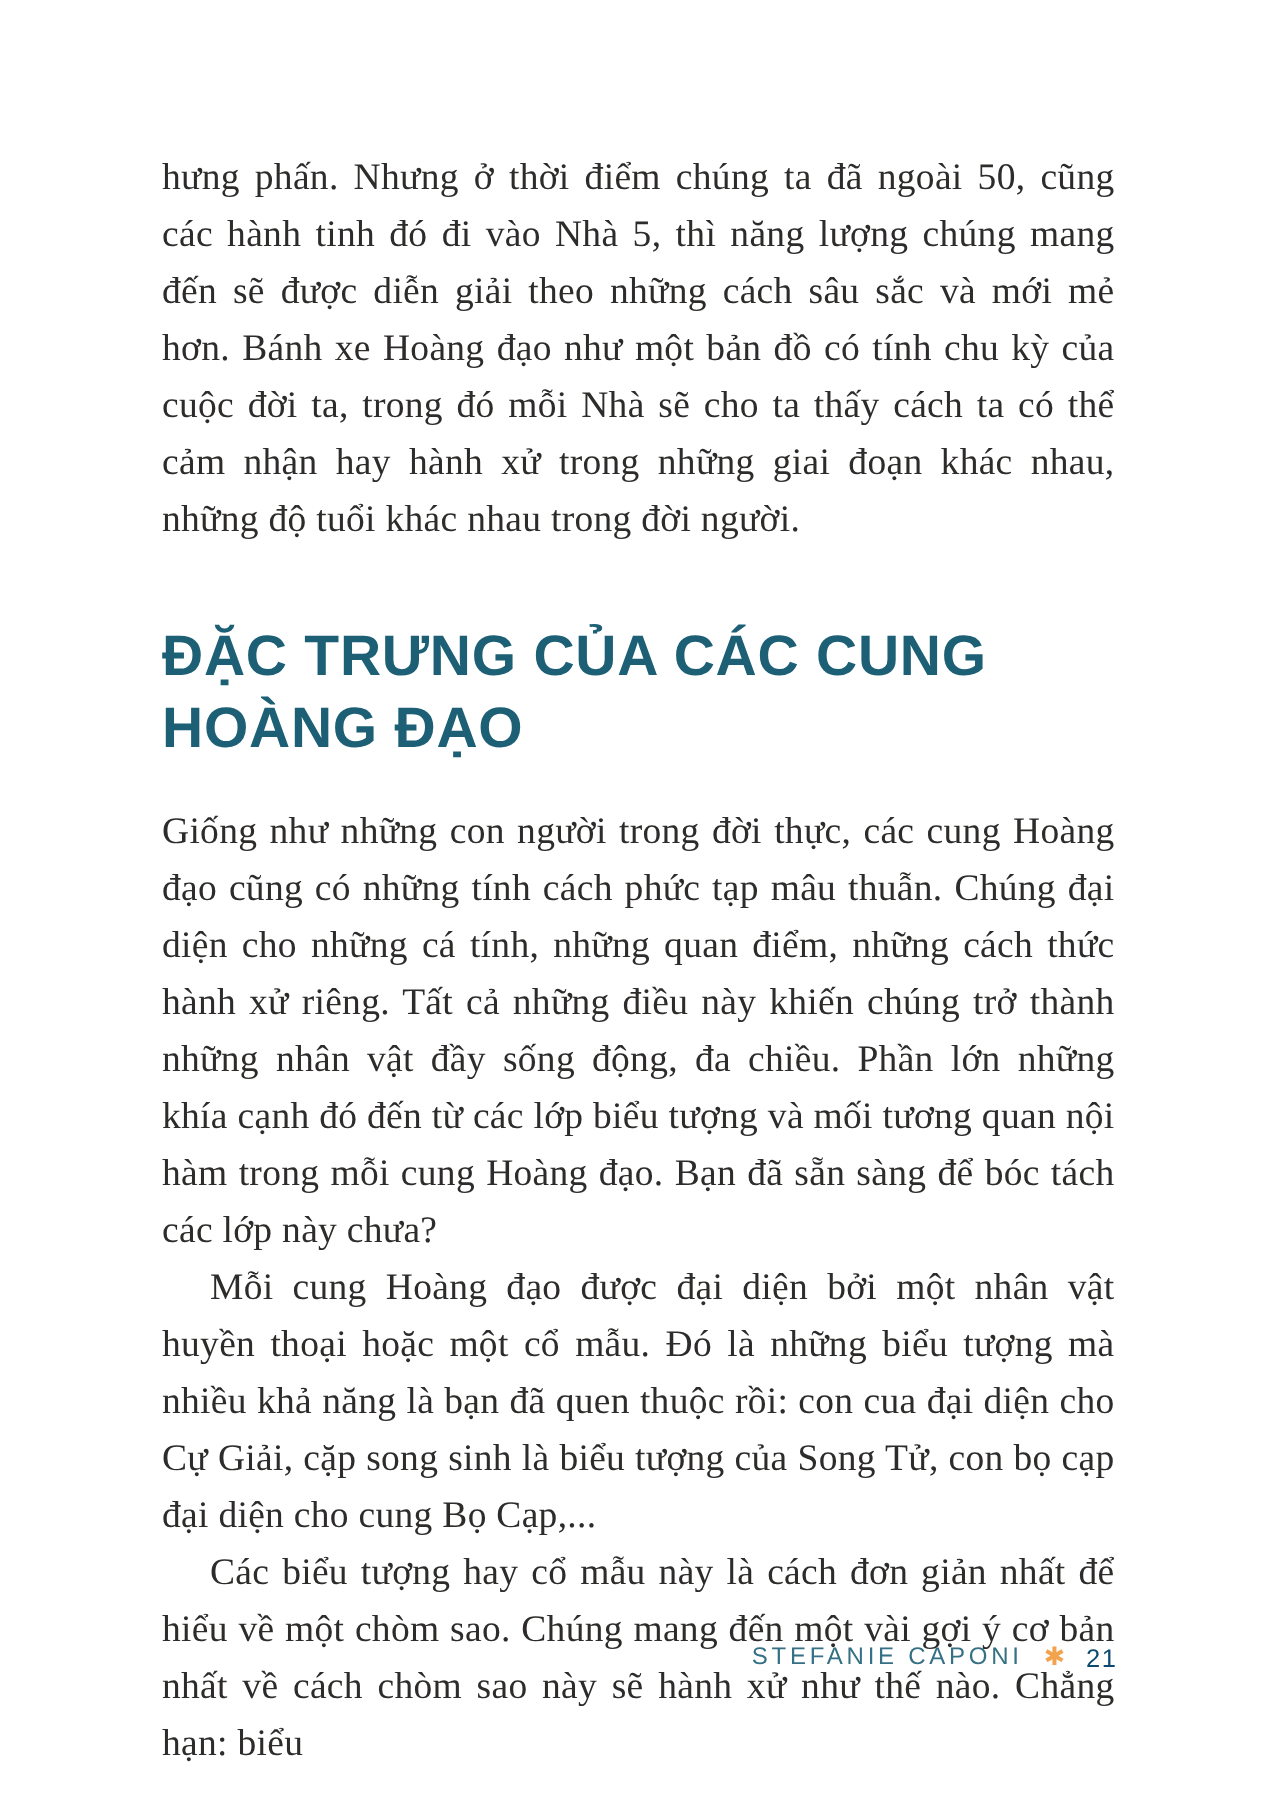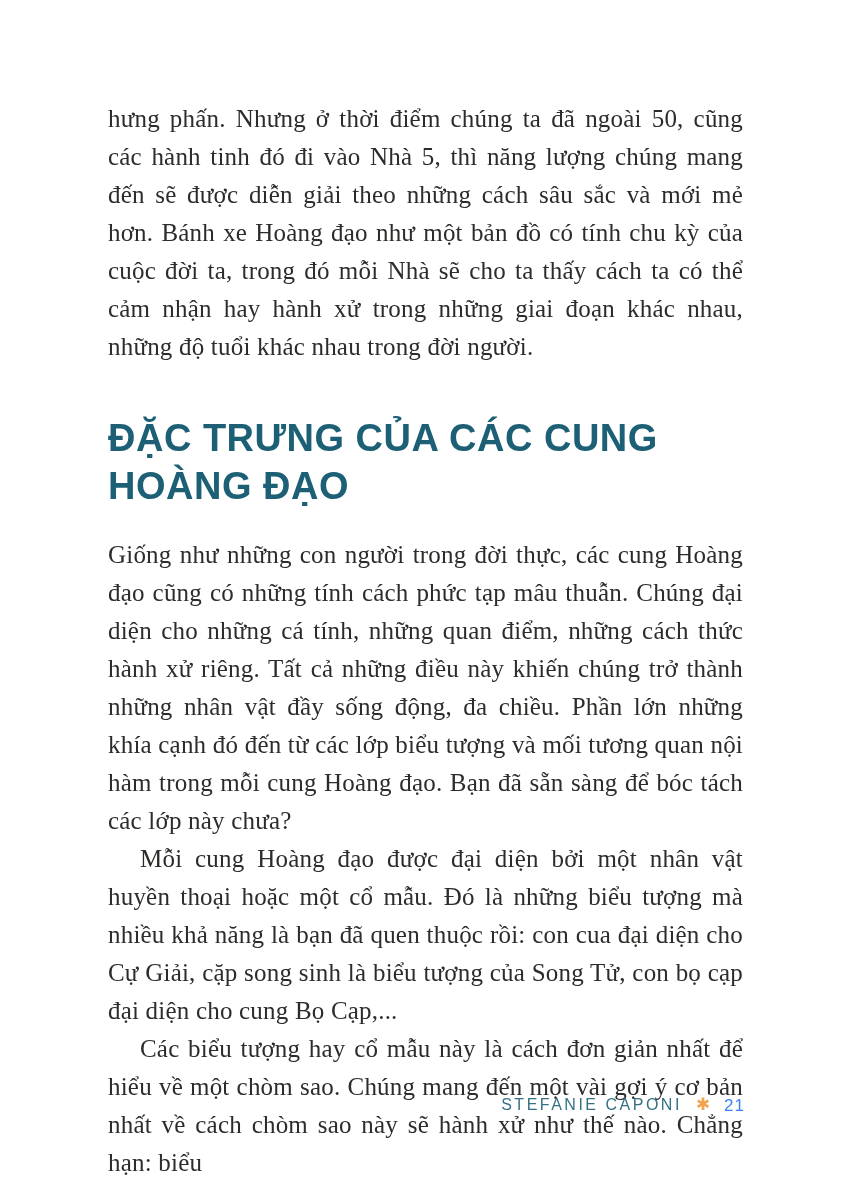--- a/index.html
+++ b/index.html
@@ -63,21 +63,21 @@
     letter-spacing: 2.5px;
     color: #357085;
   }
   .footer .star {
     font-size: 17px;
     color: #f2a34d;
     line-height: 1;
   }
   .footer .pagenum {
     font-size: 17px;
-    color: #3b82f6;
+    color: #0c4a6e;
     letter-spacing: 1px;
   }
 </style>
 </head>
 <body>
 
 <div class="page">
 
   <div class="content">
 

